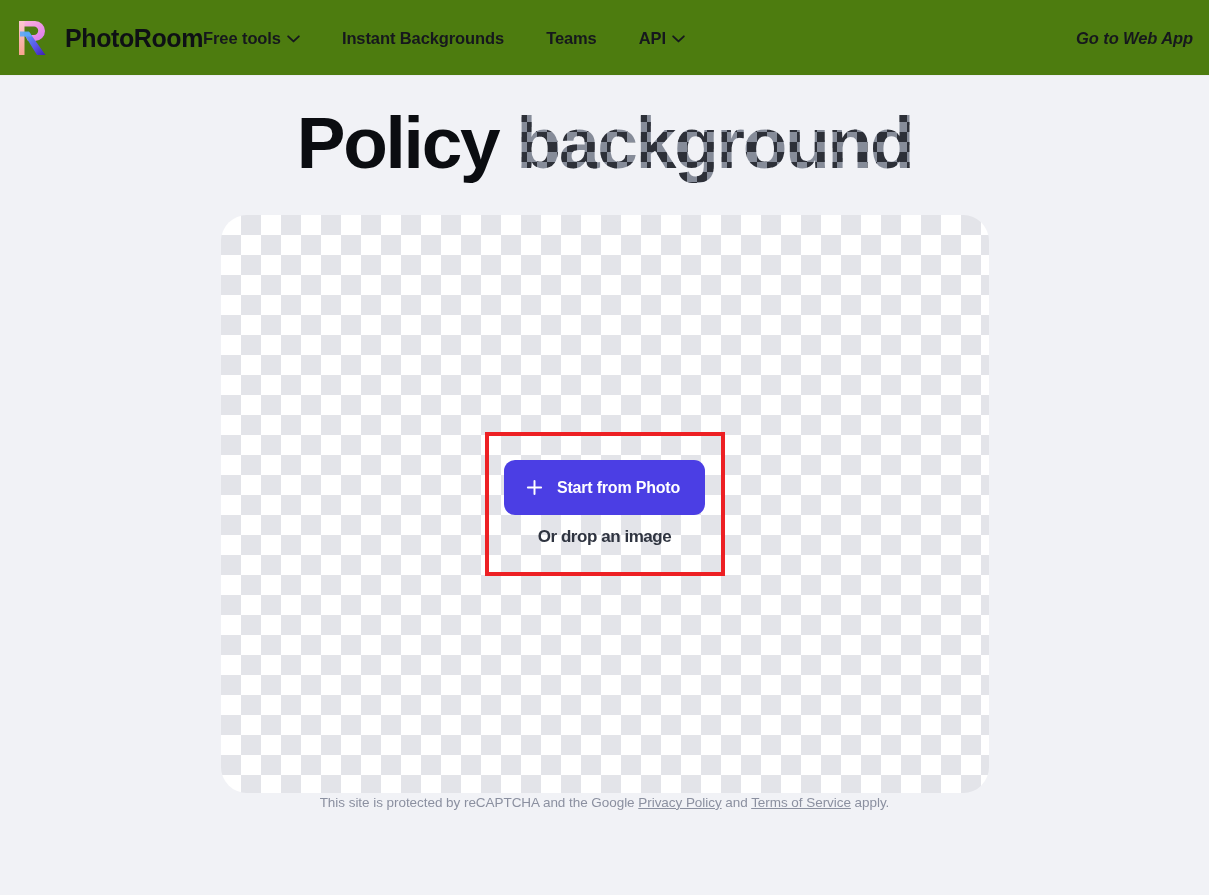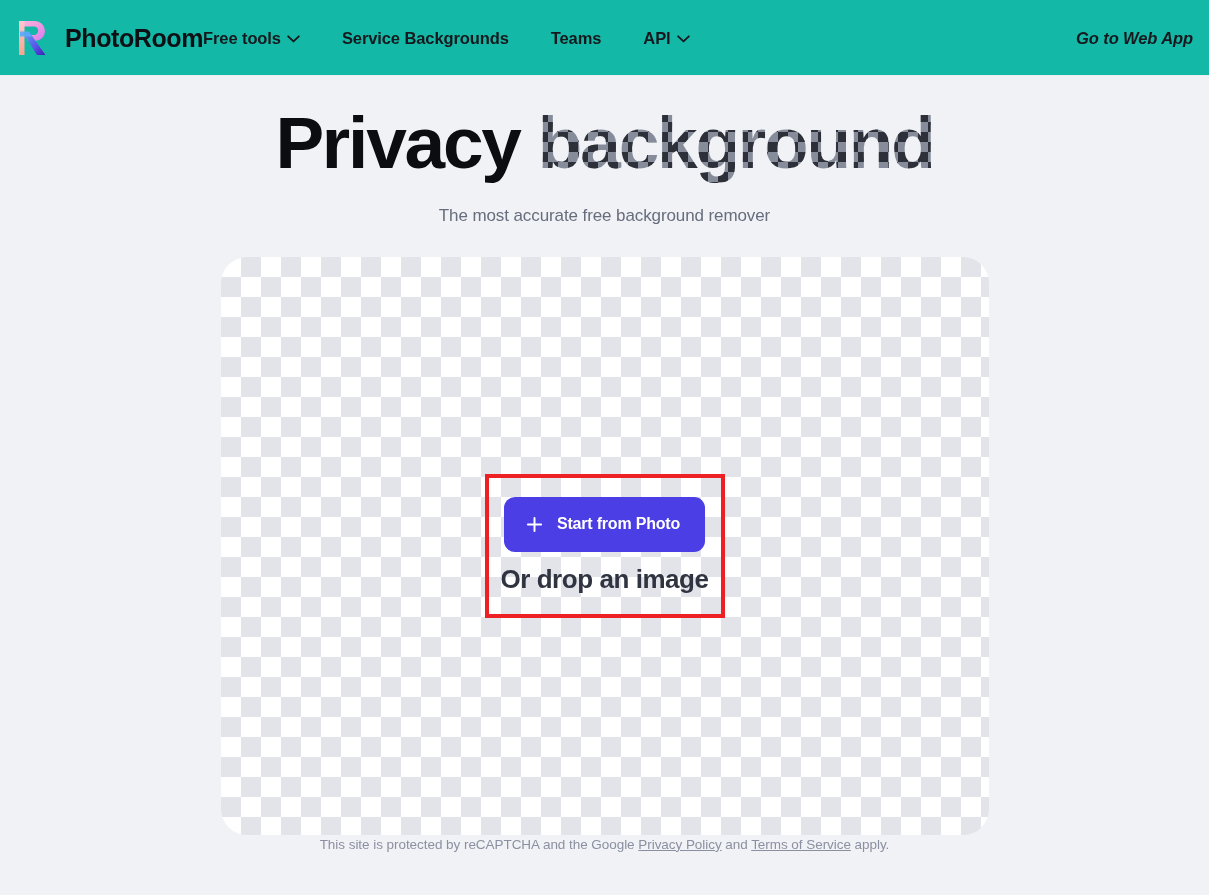--- a/index.html
+++ b/index.html
@@ -13,21 +13,21 @@
   body {
     font-family: "Liberation Sans", sans-serif;
     background: #f1f2f6;
     color: #111317;
     -webkit-font-smoothing: antialiased;
   }
 
   
   .header {
     height: 76px;
-    background: #14b8a6;
+    background: #4d7c0f;
     display: flex;
     align-items: center;
     padding: 0 16px 0 14px;
     position: relative;
   }
   .header::after {
     content: "";
     position: absolute;
     left: 0; right: 0; bottom: 0;
     height: 1px;
@@ -184,21 +184,21 @@
     white-space: nowrap;
   }
   .plus-icon {
     width: 17px;
     height: 17px;
     display: block;
     flex: none;
   }
 
   .drop-hint {
-    font-size: 26px;
+    font-size: 17px;
     font-weight: bold;
     color: #2f3440;
     letter-spacing: -0.45px;
     white-space: nowrap;
   }
 
   
   .footer {
     text-align: center;
     margin-top: 2px;
@@ -250,21 +250,21 @@
     <div class="nav-item">
       <span>Free tools</span>
       <span>
         <svg class="chev" viewBox="0 0 14 9">
             <path d="M1 1.5 L7 7.2 L13 1.5" fill="none" stroke="#16181d" stroke-width="2.1" stroke-linecap="round" stroke-linejoin="round"></path>
           </svg>
       </span>
     </div>
 
     <div class="nav-item">
-      <span>Service Backgrounds</span>
+      <span>Instant Backgrounds</span>
     </div>
 
     <div class="nav-item">
       <span>Teams</span>
     </div>
 
     <div class="nav-item">
       <span>API</span>
       <span>
         <svg class="chev" viewBox="0 0 14 9">
@@ -275,22 +275,21 @@
 
   </nav>
 
   <div class="header-right">
     <span class="webapp-link">Go to Web App</span>
   </div>
 
 </div>
 
 <div class="hero">
-  <h1 class="hero-title"><span class="title-plain">Privacy </span><span class="title-checker">background</span></h1>
-  <div class="hero-subtitle">The most accurate free background remover</div>
+  <h1 class="hero-title"><span class="title-plain">Policy </span><span class="title-checker">background</span></h1>
 </div>
 
 <div class="dropzone-wrap">
   <div class="dropzone">
 
     <div class="cta-box">
 
       <button class="start-btn">
         <span>
           <svg class="plus-icon" viewBox="0 0 18 18">

